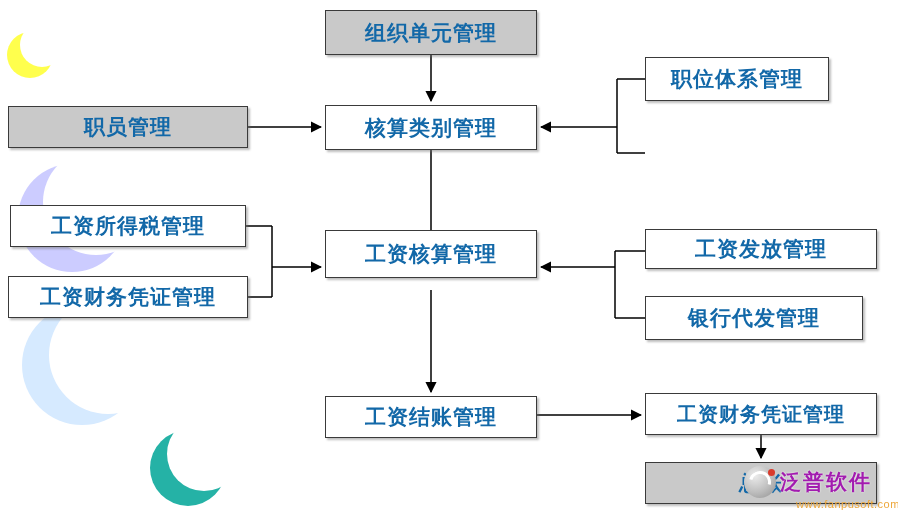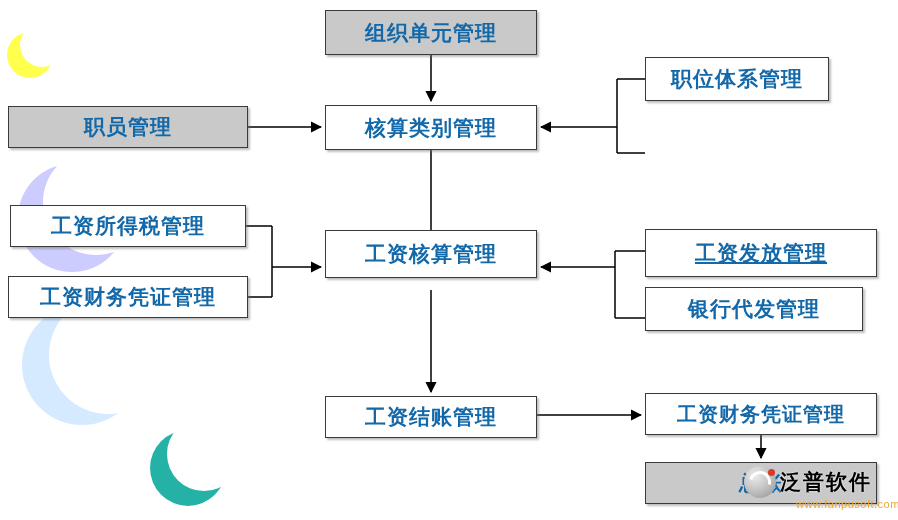--- a/index.html
+++ b/index.html
@@ -66,21 +66,21 @@
   }
   .wm-logo::after {
     content: '';
     position: absolute;
     width: 7px; height: 7px;
     border-radius: 50%;
     background: #d93a2b;
     right: 1px; top: 3px;
   }
   .wm-brand {
-    color: #000000;
+    color: #a21caf;
     font-weight: bold;
     font-size: 21px;
     letter-spacing: 2px;
     text-shadow: 0 0 2px #ffffff;
   }
   .wm-url {
     color: #eda73a;
     font-size: 11px;
     margin-left: 52px;
     margin-top: 0px;
@@ -155,23 +155,23 @@
 
   <div class="node" style="left:645px; top:57px; width:184px; height:44px;">职位体系管理</div>
 
 
   <div class="node" style="left:10px; top:205px; width:236px; height:42px;">工资所得税管理</div>
 
   <div class="node" style="left:8px; top:276px; width:240px; height:42px;">工资财务凭证管理</div>
 
   <div class="node" style="left:325px; top:230px; width:212px; height:48px;">工资核算管理</div>
 
-  <div class="node" style="left:645px; top:229px; width:232px; height:48px;text-decoration:underline;">工资发放管理</div>
+  <div class="node" style="left:645px; top:229px; width:232px; height:40px;">工资发放管理</div>
 
-  <div class="node" style="left:645px; top:287px; width:218px; height:44px;">银行代发管理</div>
+  <div class="node" style="left:645px; top:296px; width:218px; height:44px;">银行代发管理</div>
 
   <div class="node" style="left:325px; top:396px; width:212px; height:42px;">工资结账管理</div>
 
   <div class="node" style="left:645px; top:393px; width:232px; height:42px; font-size:20px;">工资财务凭证管理</div>
 
   <div class="node gray" style="left:645px; top:462px; width:232px; height:42px;">总账</div>
 
   <div class="watermark">
     <div class="wm-row">
       <span class="wm-logo"></span>

